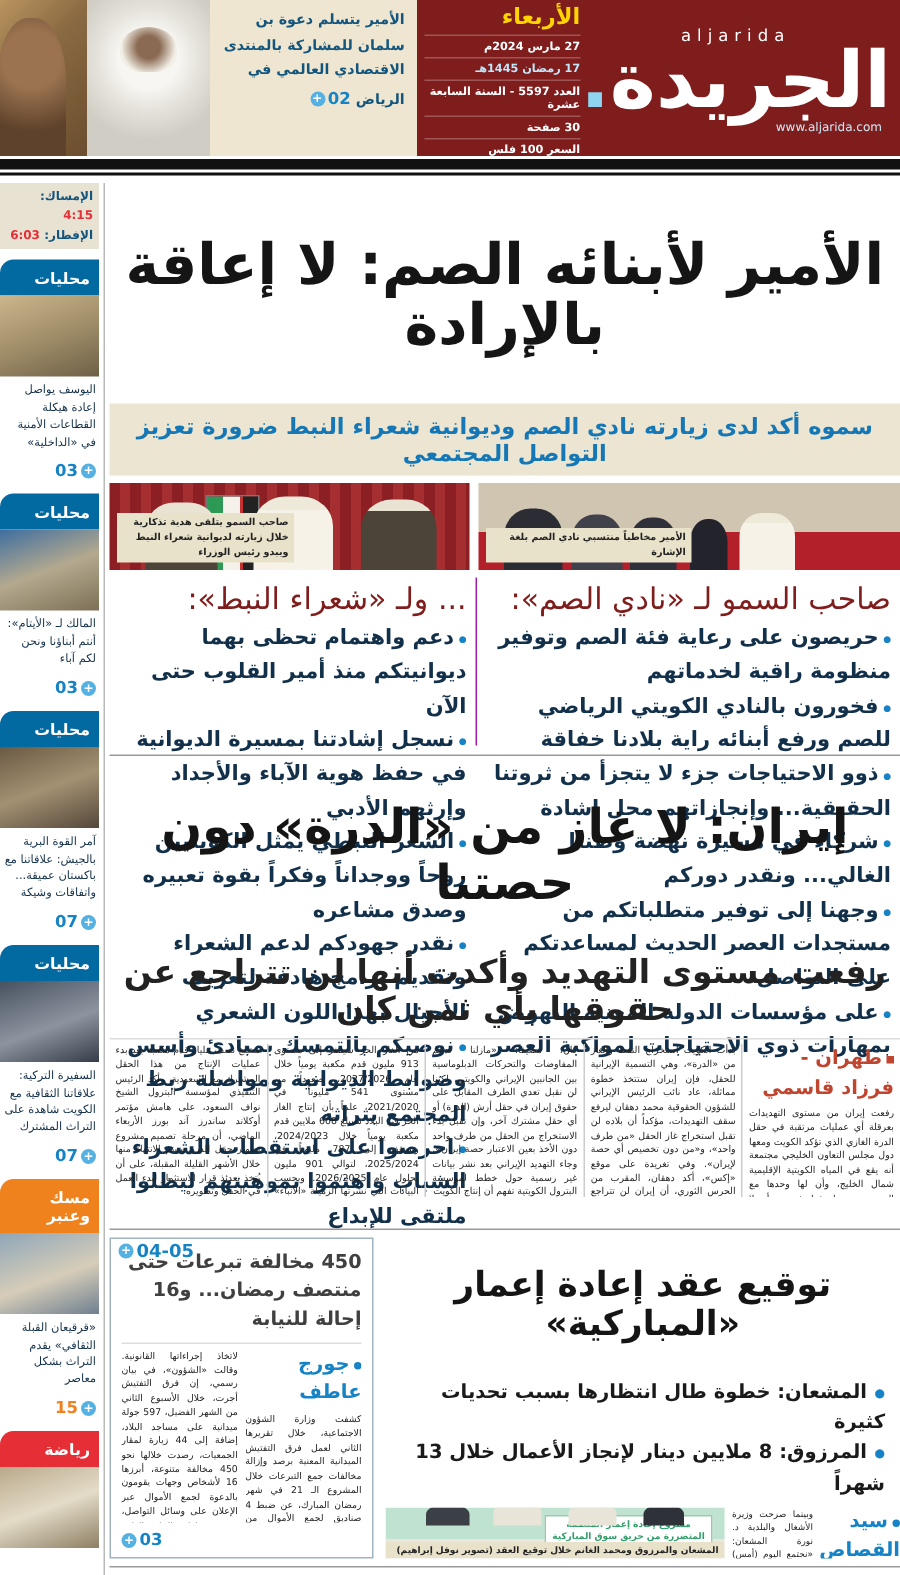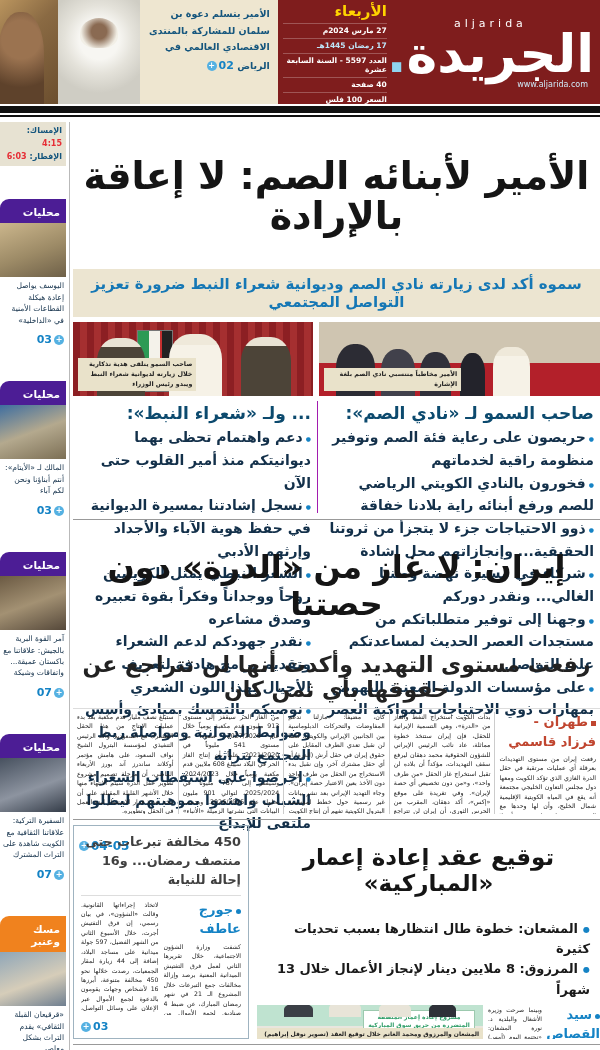--- a/index.html
+++ b/index.html
@@ -32,25 +32,25 @@
 
   
   .badge{display:inline-flex;align-items:center;gap:2px;white-space:nowrap;}
   .bicon{display:inline-flex;align-items:center;justify-content:center;width:10px;height:10px;border-radius:50%;background:#55b1e2;color:#fff;font-size:8px;font-weight:bold;line-height:1;}
   .bnum{font-weight:bold;font-size:12px;color:#1583c5;}
   .badge.orange .bnum{color:#f0821e;}
   .badge.small .bnum{font-size:11px;}
 
   
   .vline{position:absolute;left:69px;top:122px;bottom:0;width:1px;background:#b9b9b9;}
-  .sidebar{position:absolute;left:0;top:122px;bottom:0;width:66px;display:flex;flex-direction:column;gap:26px;}
+  .sidebar{position:absolute;left:0;top:122px;bottom:0;width:66px;display:flex;flex-direction:column;}
   .prayer{background:#e7e2d2;padding:3px 4px;font-size:8px;font-weight:bold;color:#14557d;line-height:1.6;}
   .prayer .time{color:#e62e36;}
   .sb-item{margin-top:7px;display:flex;flex-direction:column;}
-  .sb-head{background:#4c1d95;color:#fff;font-weight:bold;font-size:10.5px;text-align:right;padding:7px 6px 5px;border-radius:9px 0 0 0;}
+  .sb-head{background:#0369a1;color:#fff;font-weight:bold;font-size:10.5px;text-align:right;padding:7px 6px 5px;border-radius:9px 0 0 0;}
   .sb-item.orange .sb-head{background:#f0821e;}
   .sb-item.red .sb-head{background:#e62e36;}
   .sb-photo{height:54px;}
   .sb-cap{font-size:7.6px;font-weight:normal;color:#13304a;text-align:right;line-height:1.5;padding:3px 2px 1px;}
   .sb-badge{padding:0 2px 2px;}
   .sp1{background:linear-gradient(160deg,#cbb68c 0%,#9c8a66 55%,#6e6048 100%);}
   .sp2{background:linear-gradient(160deg,#3e6ea0 0%,#b4a98e 50%,#7c7although 100%);}
   .sp2{background:linear-gradient(160deg,#3e6ea0 0%,#b4a98e 50%,#7c6f55 100%);}
   .sp3{background:linear-gradient(160deg,#6b5a43 0%,#a39173 50%,#55483a 100%);}
   .sp4{background:linear-gradient(160deg,#47515f 0%,#8d94a0 55%,#343c48 100%);}
@@ -69,40 +69,40 @@
   .f-d{background:linear-gradient(180deg,#e9e3d4 0 16%,#4c4438 16%);}
   .kflag{position:absolute;top:8px;left:64px;width:34px;height:60px;background:linear-gradient(90deg,#2c9a55 0 32%,#f4f2ea 32% 65%,#c53030 65% 100%);border:1px solid #777;}
   .kflag:before{content:"";position:absolute;top:0;bottom:0;right:0;width:10px;background:#222;}
   .crowd{position:absolute;bottom:0;border-radius:45% 45% 0 0;background:#2c2c34;}
   .pcap{position:absolute;bottom:5px;right:auto;left:5px;max-width:46%;background:#e9e2ca;color:#222;font-size:6.4px;font-weight:bold;padding:2px 4px;text-align:right;line-height:1.5;}
 
   .lead-cols{display:flex;height:112px;margin-top:5px;}
   .lcol{box-sizing:border-box;padding:2px 6px 0;}
   .lcol.right{flex:1;border-left:1px solid #a21caf;}
   .lcol.left{width:244px;}
-  .lcol-title{color:#0c4a6e;font-weight:bold;font-size:17px;margin-bottom:3px;text-align:right;}
+  .lcol-title{color:#7f1d1d;font-weight:normal;font-size:20px;margin-bottom:3px;text-align:right;}
   .lcol ul{margin:0;padding:0;list-style:none;}
   .lcol li{font-size:14px;font-weight:bold;color:#13304a;line-height:1.62;text-align:right;}
   .lcol li:before{content:"●";color:#1583c5;font-size:6px;margin-left:3px;vertical-align:1px;}
   .lcol-badge{text-align:left;margin-top:1px;}
 
   
   .iran{border-top:1px solid #999;margin-top:6px;padding-top:2px;}
   .iran-headline{font-size:32px;font-weight:bold;color:#151515;text-align:center;line-height:1.15;}
   .iran-sub{font-size:22px;font-weight:bold;color:#222;text-align:center;padding:3px 0 6px;}
   .iran-cols{display:flex;height:102px;overflow:hidden;border-top:1px solid #ddd;padding-top:3px;}
   .iran-col{flex:1;padding:0 4px;border-left:1px solid #ccc;font-size:6.3px;color:#222;line-height:1.5;text-align:justify;overflow:hidden;}
   .iran-col:last-child{border-left:none;}
   .byline{color:#c0452f;font-weight:bold;font-size:13px;margin-bottom:3px;text-align:right;}
   .byline .sq{display:inline-block;width:5px;height:5px;background:#c0452f;margin-left:3px;}
   .byline.blue{color:#1583c5;}
   .byline.blue .sq{background:#1583c5;border-radius:50%;}
 
   
-  .mid-row{display:flex;gap:8px;height:214px;border-top:1px solid #999;margin-top:5px;padding-top:5px;}
+  .mid-row{display:flex;gap:8px;height:214px;border-top:1px solid #999;margin-top:21px;padding-top:5px;}
   .mubarak{flex:1;display:flex;flex-direction:column;}
   .mub-headline{font-size:23px;font-weight:bold;color:#151515;text-align:center;}
   .mub-points{margin:4px 10px 5px 0;}
   .mub-point{font-size:13px;font-weight:bold;color:#1a1a1a;text-align:right;line-height:1.55;}
   .mub-point:before{content:"●";color:#1583c5;font-size:8px;margin-left:5px;vertical-align:1px;}
   .mub-body{display:flex;gap:5px;flex:1;overflow:hidden;}
   .mub-text{width:112px;display:flex;gap:4px;}
   .mub-col{flex:1;font-size:6px;color:#222;line-height:1.5;text-align:justify;overflow:hidden;}
   .mub-photo{flex:1;position:relative;background:linear-gradient(180deg,#bfe3d0 0 62%,#e9e6de 62% 100%);}
   .screen{position:absolute;top:5px;right:8px;width:46%;background:#fff;border:1px solid #9cc9ae;color:#2f9e68;font-size:6px;font-weight:bold;padding:2px 3px;text-align:center;line-height:1.4;}
@@ -132,21 +132,21 @@
       <div class="logo-block">
         <div class="logo-en">aljarida</div>
         <div class="logo-ar"><span>الجريدة</span><span class="logo-dot">.</span></div>
         <div class="website">www.aljarida.com</div>
       </div>
       <div class="date-block">
         <div class="weekday">الأربعاء</div>
         <div class="dline">27 مارس 2024م</div>
         <div class="dline hijri">17 رمضان 1445هـ</div>
         <div class="dline">العدد 5597 - السنة السابعة عشرة</div>
-        <div class="dline">40 صفحة</div>
+        <div class="dline">30 صفحة</div>
         <div class="dline">السعر 100 فلس</div>
       </div>
     </div>
     <div class="mast-news">
       <div class="top-story">
         <span>الأمير يتسلم دعوة بن سلمان للمشاركة بالمنتدى الاقتصادي العالمي في الرياض</span>
         <span class="badge small">
             <span class="bnum">02</span>
             <span class="bicon">+</span>
           </span>

